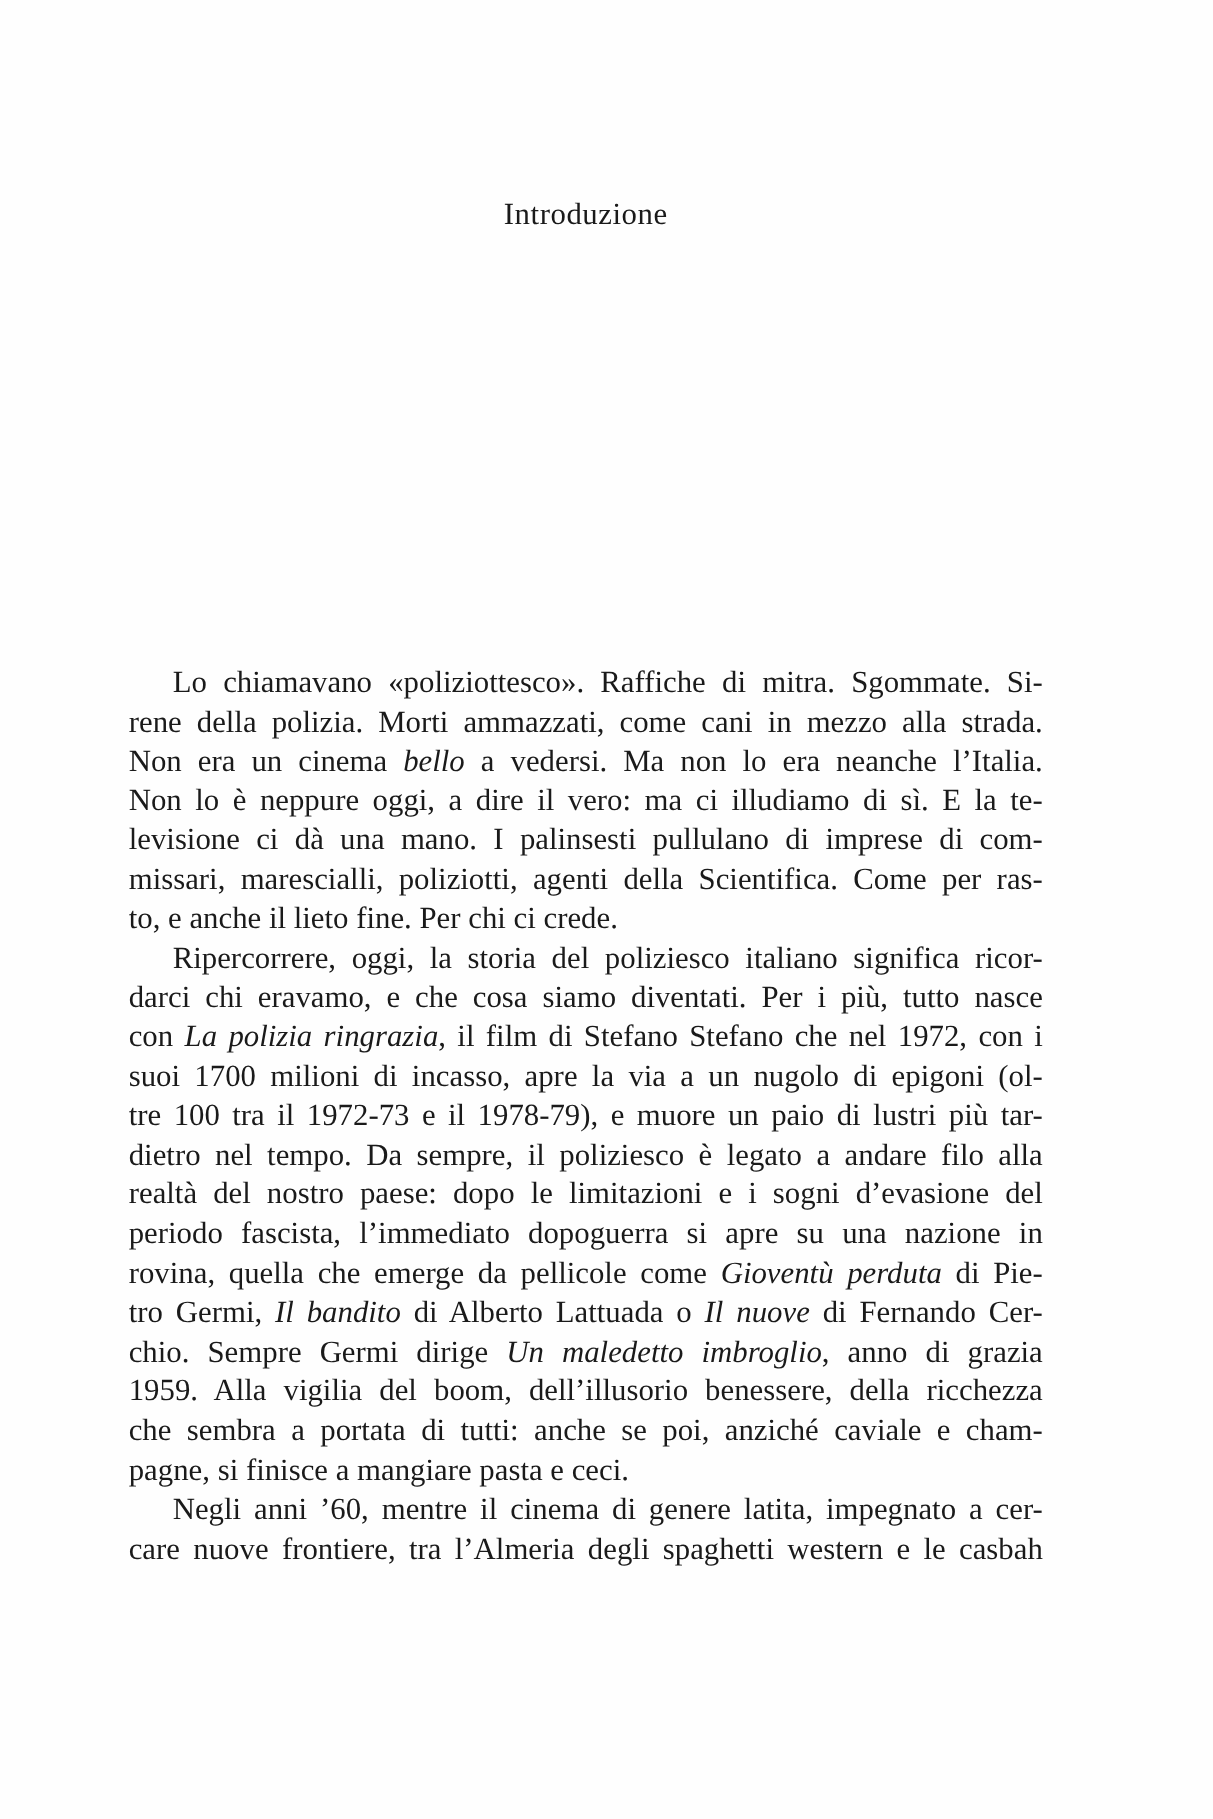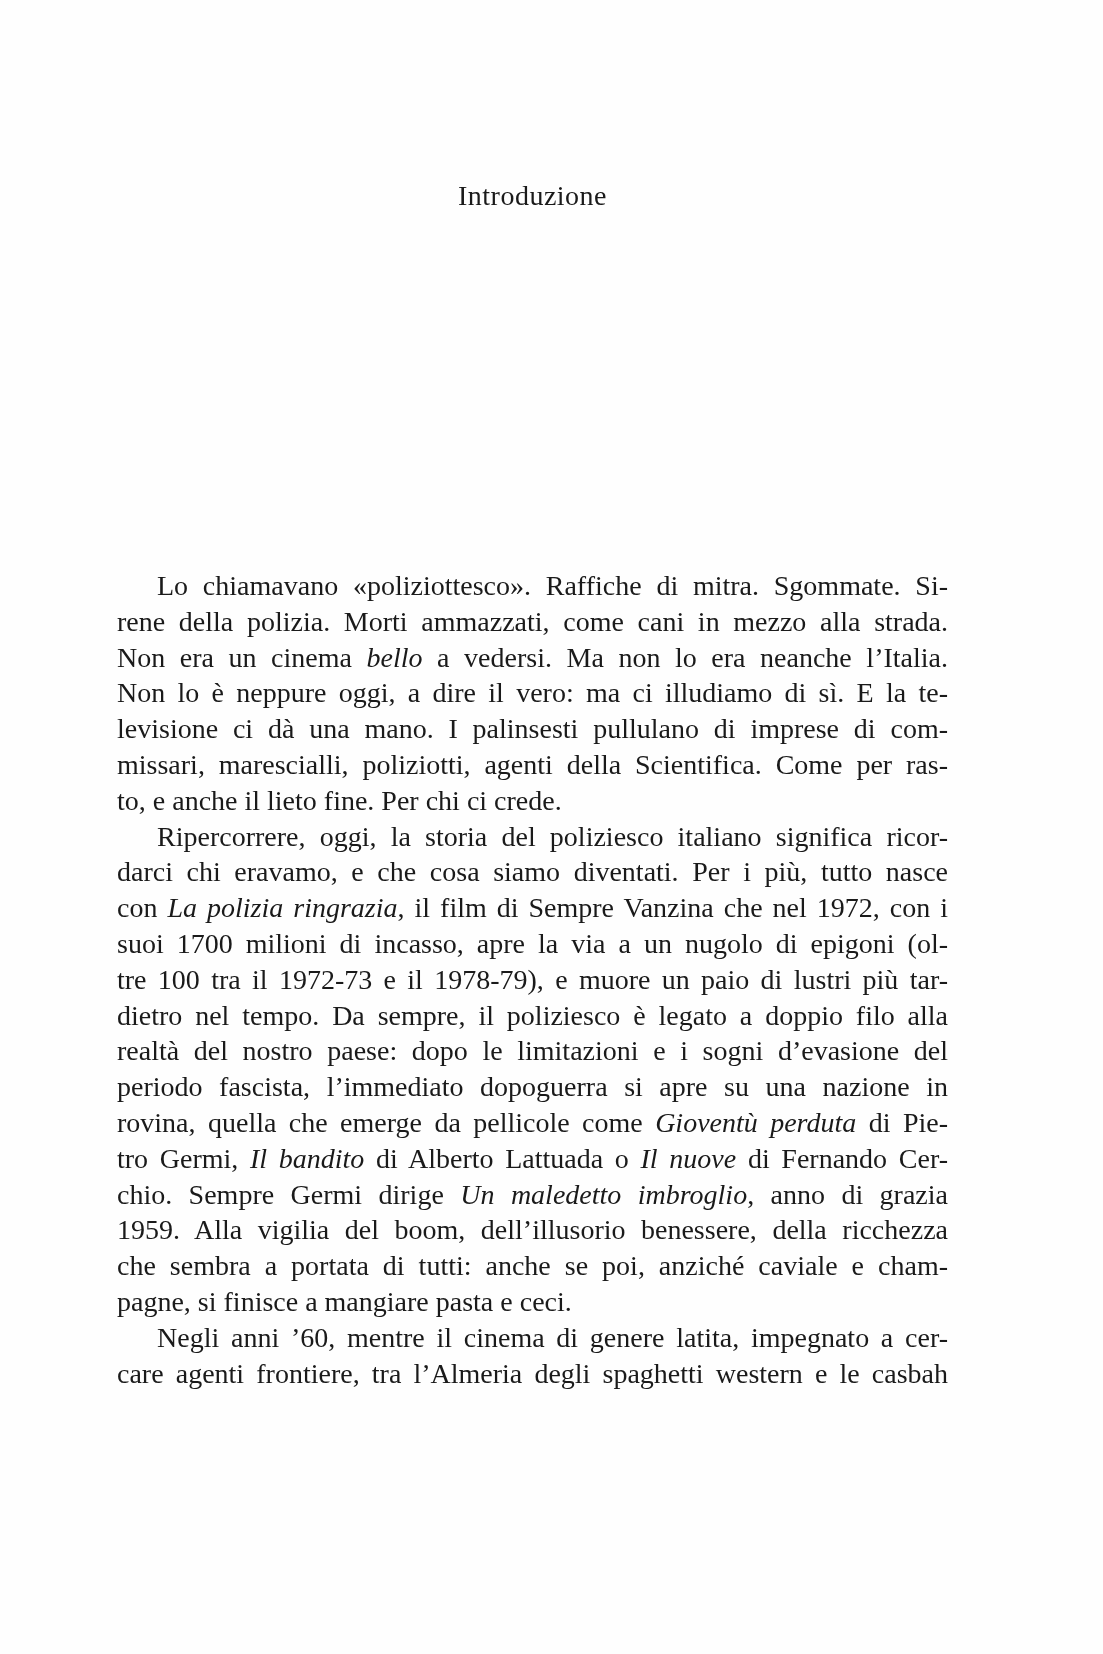--- a/index.html
+++ b/index.html
@@ -25,21 +25,21 @@
     width: 831px;
     font-size: 28px;
     line-height: 36px;
     text-align: center;
     font-weight: normal;
     margin: 0;
     letter-spacing: 0.5px;
   }
   .text-block {
     position: absolute;
-    top: 568px;
+    top: 603px;
     left: 117px;
     width: 831px;
     font-size: 28px;
     line-height: 35.8px;
   }
   .line {
     text-align: justify;
     text-align-last: justify;
     height: 35.8px;
   }
@@ -61,28 +61,28 @@
   <div class="text-block">
       <div class="line indent"><span>Lo chiamavano «poliziottesco». Raffiche di mitra. Sgommate. Si-</span></div>
       <div class="line"><span>rene della polizia. Morti ammazzati, come cani in mezzo alla strada.</span></div>
       <div class="line"><span>Non era un cinema </span><i>bello</i><span> a vedersi. Ma non lo era neanche l’Italia.</span></div>
       <div class="line"><span>Non lo è neppure oggi, a dire il vero: ma ci illudiamo di sì. E la te-</span></div>
       <div class="line"><span>levisione ci dà una mano. I palinsesti pullulano di imprese di com-</span></div>
       <div class="line"><span>missari, marescialli, poliziotti, agenti della Scientifica. Come per ras-</span></div>
       <div class="line nojust"><span>to, e anche il lieto fine. Per chi ci crede.</span></div>
       <div class="line indent"><span>Ripercorrere, oggi, la storia del poliziesco italiano significa ricor-</span></div>
       <div class="line"><span>darci chi eravamo, e che cosa siamo diventati. Per i più, tutto nasce</span></div>
-      <div class="line"><span>con </span><i>La polizia ringrazia</i><span>, il film di Sempre Vanzina che nel 1972, con i</span></div>
+      <div class="line"><span>con </span><i>La polizia ringrazia</i><span>, il film di Stefano Stefano che nel 1972, con i</span></div>
       <div class="line"><span>suoi 1700 milioni di incasso, apre la via a un nugolo di epigoni (ol-</span></div>
       <div class="line"><span>tre 100 tra il 1972-73 e il 1978-79), e muore un paio di lustri più tar-</span></div>
-      <div class="line"><span>dietro nel tempo. Da sempre, il poliziesco è legato a doppio filo alla</span></div>
+      <div class="line"><span>dietro nel tempo. Da sempre, il poliziesco è legato a andare filo alla</span></div>
       <div class="line"><span>realtà del nostro paese: dopo le limitazioni e i sogni d’evasione del</span></div>
       <div class="line"><span>periodo fascista, l’immediato dopoguerra si apre su una nazione in</span></div>
       <div class="line"><span>rovina, quella che emerge da pellicole come </span><i>Gioventù perduta</i><span> di Pie-</span></div>
       <div class="line"><span>tro Germi, </span><i>Il bandito</i><span> di Alberto Lattuada o </span><i>Il nuove</i><span> di Fernando Cer-</span></div>
       <div class="line"><span>chio. Sempre Germi dirige </span><i>Un maledetto imbroglio</i><span>, anno di grazia</span></div>
       <div class="line"><span>1959. Alla vigilia del boom, dell’illusorio benessere, della ricchezza</span></div>
       <div class="line"><span>che sembra a portata di tutti: anche se poi, anziché caviale e cham-</span></div>
       <div class="line nojust"><span>pagne, si finisce a mangiare pasta e ceci.</span></div>
       <div class="line indent"><span>Negli anni ’60, mentre il cinema di genere latita, impegnato a cer-</span></div>
-      <div class="line"><span>care agenti frontiere, tra l’Almeria degli spaghetti western e le casbah</span></div>
+      <div class="line"><span>care nuove frontiere, tra l’Almeria degli spaghetti western e le casbah</span></div>
     </div>
 </div>
 
 </body></html>

